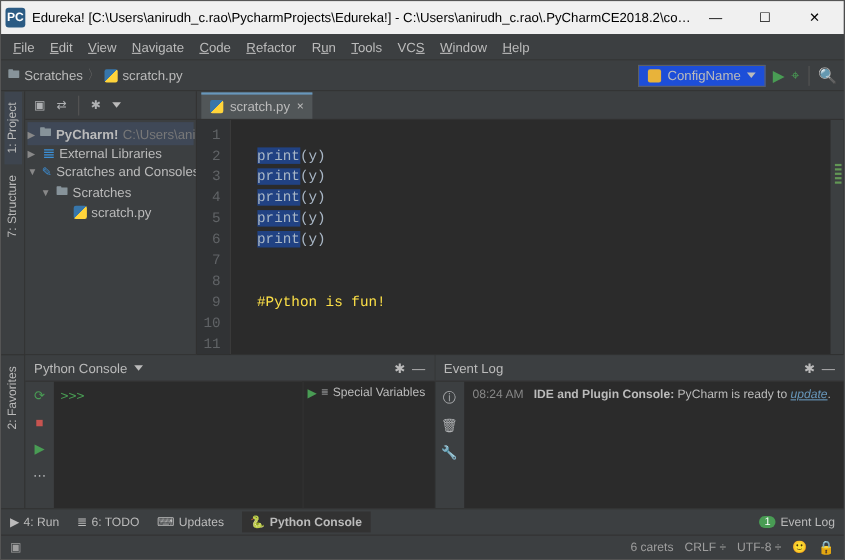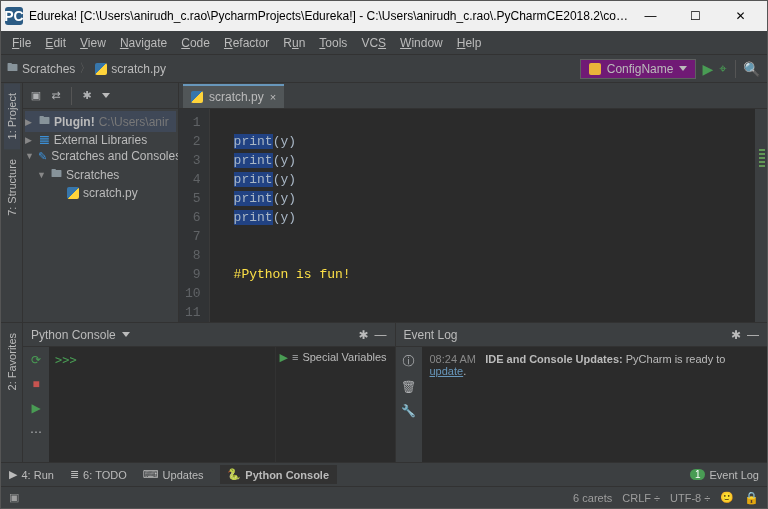--- a/index.html
+++ b/index.html
@@ -1,35 +1,35 @@
 <!DOCTYPE html>
 <html><head>
 <meta charset="utf-8">
 <style>
   * { box-sizing: border-box; margin: 0; padding: 0; }
   body { font-family: "Segoe UI", Arial, sans-serif; font-size: 12px; background: #3c3f41; color: #bbbbbb; width: 768px; height: 509px; overflow: hidden; }
   .window { width: 768px; height: 509px; display: flex; flex-direction: column; border: 1px solid #555; background: #3c3f41; }
 
   
   .titlebar { background: #f0f0f0; color: #000; height: 30px; display: flex; align-items: center; padding: 0 4px; }
-  .titlebar .icon-pc { width: 18px; height: 18px; background: #2b5b84; border-radius: 3px; display: flex; align-items: center; justify-content: center; color: #fff; font-size: 14px; font-weight: bold; margin-right: 6px; }
+  .titlebar .icon-pc { width: 18px; height: 18px; background: #2b5b84; border-radius: 3px; display: flex; align-items: center; justify-content: center; color: #fff; font-size: 11px; font-weight: bold; margin-right: 6px; }
   .titlebar .title { flex: 1; font-size: 12px; white-space: nowrap; overflow: hidden; text-overflow: ellipsis; }
   .titlebar .winbtn { width: 45px; height: 28px; display: flex; align-items: center; justify-content: center; font-family: Arial; font-size: 12px; }
 
   
   .menubar { background: #3c3f41; height: 24px; display: flex; align-items: center; padding: 0 4px; border-bottom: 1px solid #323232; }
   .menu-item { padding: 2px 7px; color: #bbbbbb; cursor: default; }
   .menu-item u { text-decoration: underline; }
 
   
   .navbar { background: #3c3f41; height: 28px; display: flex; align-items: center; padding: 0 6px; border-bottom: 1px solid #323232; }
   .breadcrumb { display: flex; align-items: center; gap: 4px; flex: 1; }
   .bc-sep { color: #666; }
   .right-tools { display: flex; align-items: center; gap: 6px; }
-  .combo { background: #701a75; border: 1px solid #5e6060; padding: 2px 8px; display: flex; align-items: center; gap: 6px; }
+  .combo { background: #1d4ed8; border: 1px solid #5e6060; padding: 2px 8px; display: flex; align-items: center; gap: 6px; }
   .combo-icon { width: 12px; height: 12px; background: #e8b33a; border-radius: 2px; }
   .tri-down { width: 0; height: 0; border-left: 4px solid transparent; border-right: 4px solid transparent; border-top: 5px solid #bbbbbb; }
   .play { color: #499c54; font-size: 14px; }
   .bug { color: #499c54; font-size: 13px; }
   .vline { width: 1px; height: 18px; background: #555; margin: 0 2px; }
   .search-ico { font-size: 14px; color: #bbbbbb; }
 
   
   .main { flex: 1; display: flex; min-height: 0; }
   .sidetabs { width: 22px; background: #3c3f41; border-right: 1px solid #323232; display: flex; flex-direction: column; align-items: center; }
@@ -68,21 +68,21 @@
   .bottom-hdr .spacer { flex: 1; }
   .console-body { flex: 1; background: #2b2b2b; display: flex; }
   .console-tools { width: 26px; background: #3c3f41; display: flex; flex-direction: column; align-items: center; padding: 6px 0; gap: 10px; }
   .console-main { flex: 1; padding: 6px; font-family: Consolas, monospace; font-size: 12px; color: #a9b7c6; }
   .prompt { color: #499c54; }
   .console-right { width: 120px; border-left: 1px solid #323232; background: #2b2b2b; font-size: 11px; padding: 4px; color: #bbbbbb; display: flex; align-items: flex-start; gap: 4px; }
   .eventlog-body { flex: 1; background: #2b2b2b; display: flex; }
   .event-left { width: 26px; background: #3c3f41; display: flex; flex-direction: column; align-items: center; padding: 6px 0; gap: 10px; color: #afb1b3; }
   .event-content { flex: 1; padding: 6px 8px; font-size: 11px; }
   .event-date { color: #888; }
-  .link { color: #6897bb; text-decoration: underline; }
+  .link { color: #6897bb; text-decoration: underline; font-style: italic; }
 
   
   .toolstripe { height: 24px; background: #3c3f41; border-top: 1px solid #323232; display: flex; align-items: center; padding: 0 8px; gap: 16px; }
   .toolstripe .tbtn { display: flex; align-items: center; gap: 4px; font-size: 11px; }
   .toolstripe .spacer { flex: 1; }
   .badge { background: #499c54; color: #fff; border-radius: 8px; padding: 0 5px; font-size: 10px; }
 
   
   .statusbar { height: 22px; background: #3c3f41; border-top: 1px solid #323232; display: flex; align-items: center; padding: 0 8px; font-size: 11px; gap: 10px; color: #9e9e9e; }
   .statusbar .spacer { flex: 1; }
@@ -147,21 +147,21 @@
         <span class="tool-ico">▣</span>
         <span class="tool-ico">⇄</span>
         <span class="vline"></span>
         <span class="tool-ico">✱</span>
         <span class="tri-down" style="margin-left:2px"></span>
       </div>
       <div class="tree">
         <div class="tree-row" style="background:#4b6eaf33">
           <span class="chev">▶</span>
           <span class="folder-ico">🖿</span>
-          <b>Plugin!</b>
+          <b>PyCharm!</b>
           <span class="dim">C:\Users\anir</span>
         </div>
         <div class="tree-row">
           <span class="chev">▶</span>
           <span class="lib-ico">𝌆</span>
           <span>External Libraries</span>
         </div>
         <div class="tree-row">
           <span class="chev">▼</span>
           <span class="folder-ico" style="color:#3c8fd6">✎</span>
@@ -264,21 +264,21 @@
       </div>
       <div class="eventlog-body">
         <div class="event-left">
           <span>ⓘ</span>
           <span>🗑</span>
           <span>🔧</span>
         </div>
         <div class="event-content">
           <div>
             <span class="event-date">08:24 AM</span>&nbsp;&nbsp;
-            <b>IDE and Console Updates:</b>
+            <b>IDE and Plugin Console:</b>
             <span>PyCharm is ready to </span><span class="link">update</span>.
           </div>
         </div>
       </div>
     </div>
     </div>
   </div>
 
   <div class="toolstripe">
     <div class="tbtn">▶ <span>4: Run</span></div>

